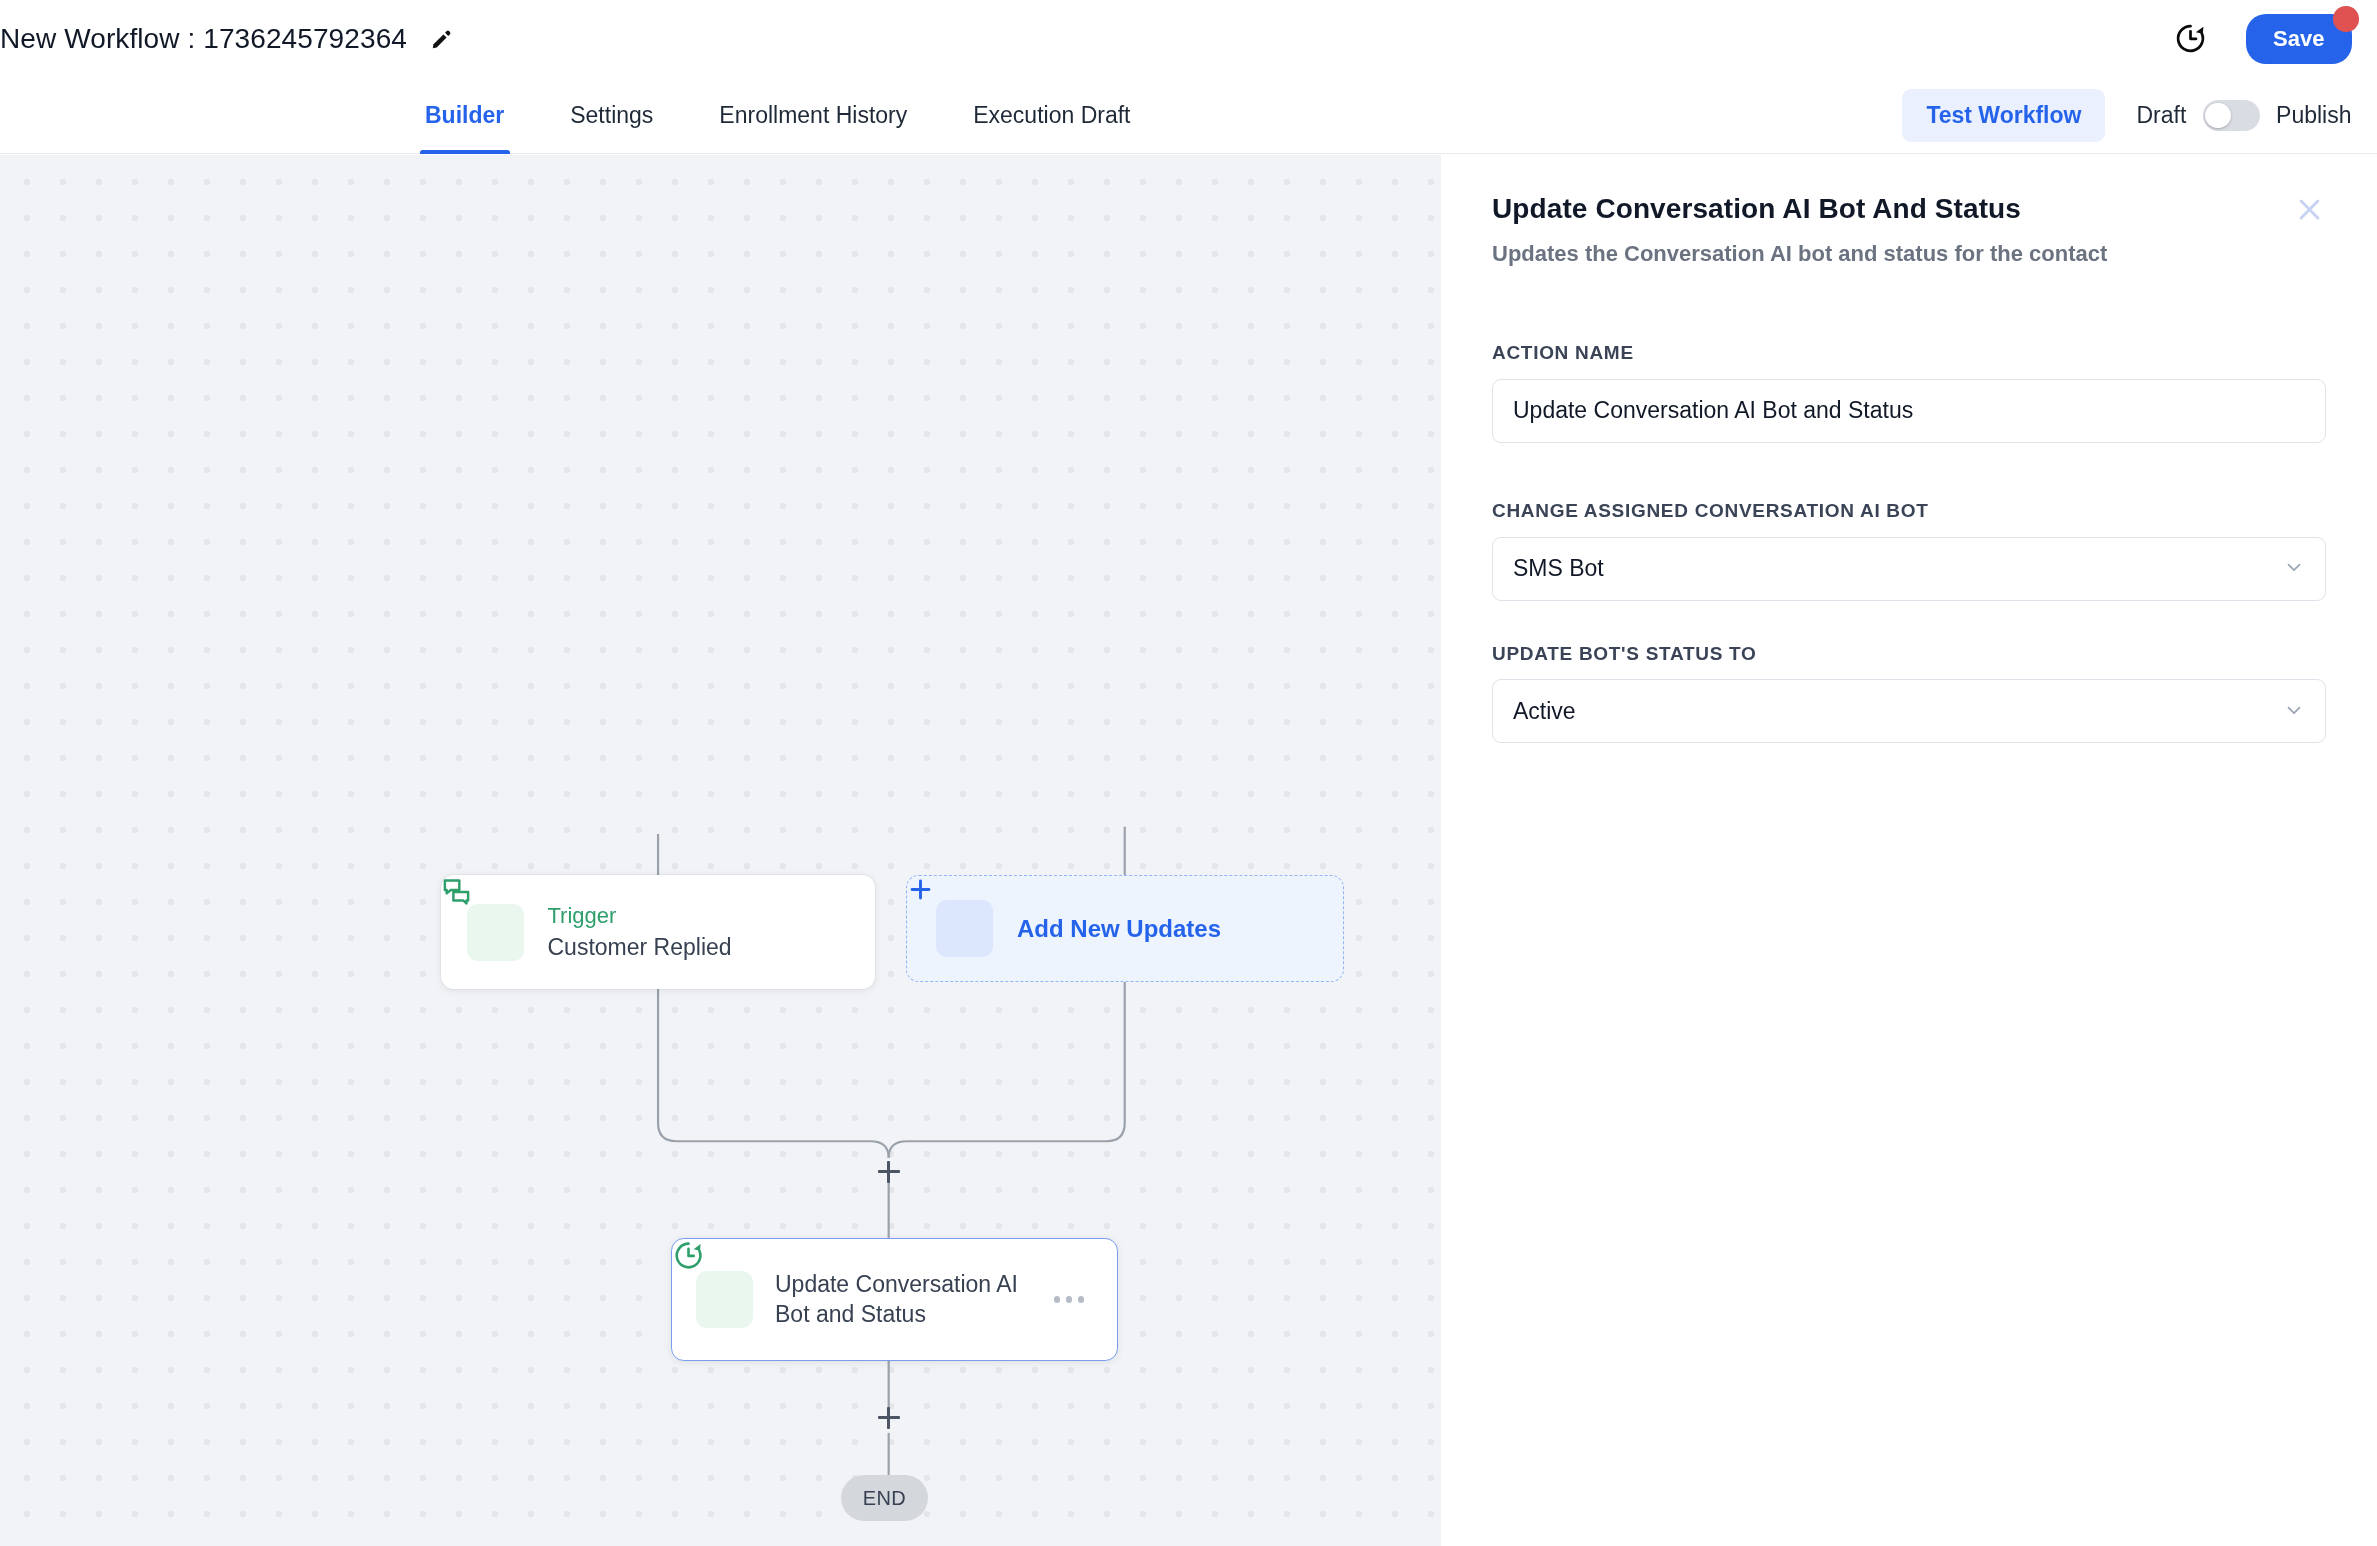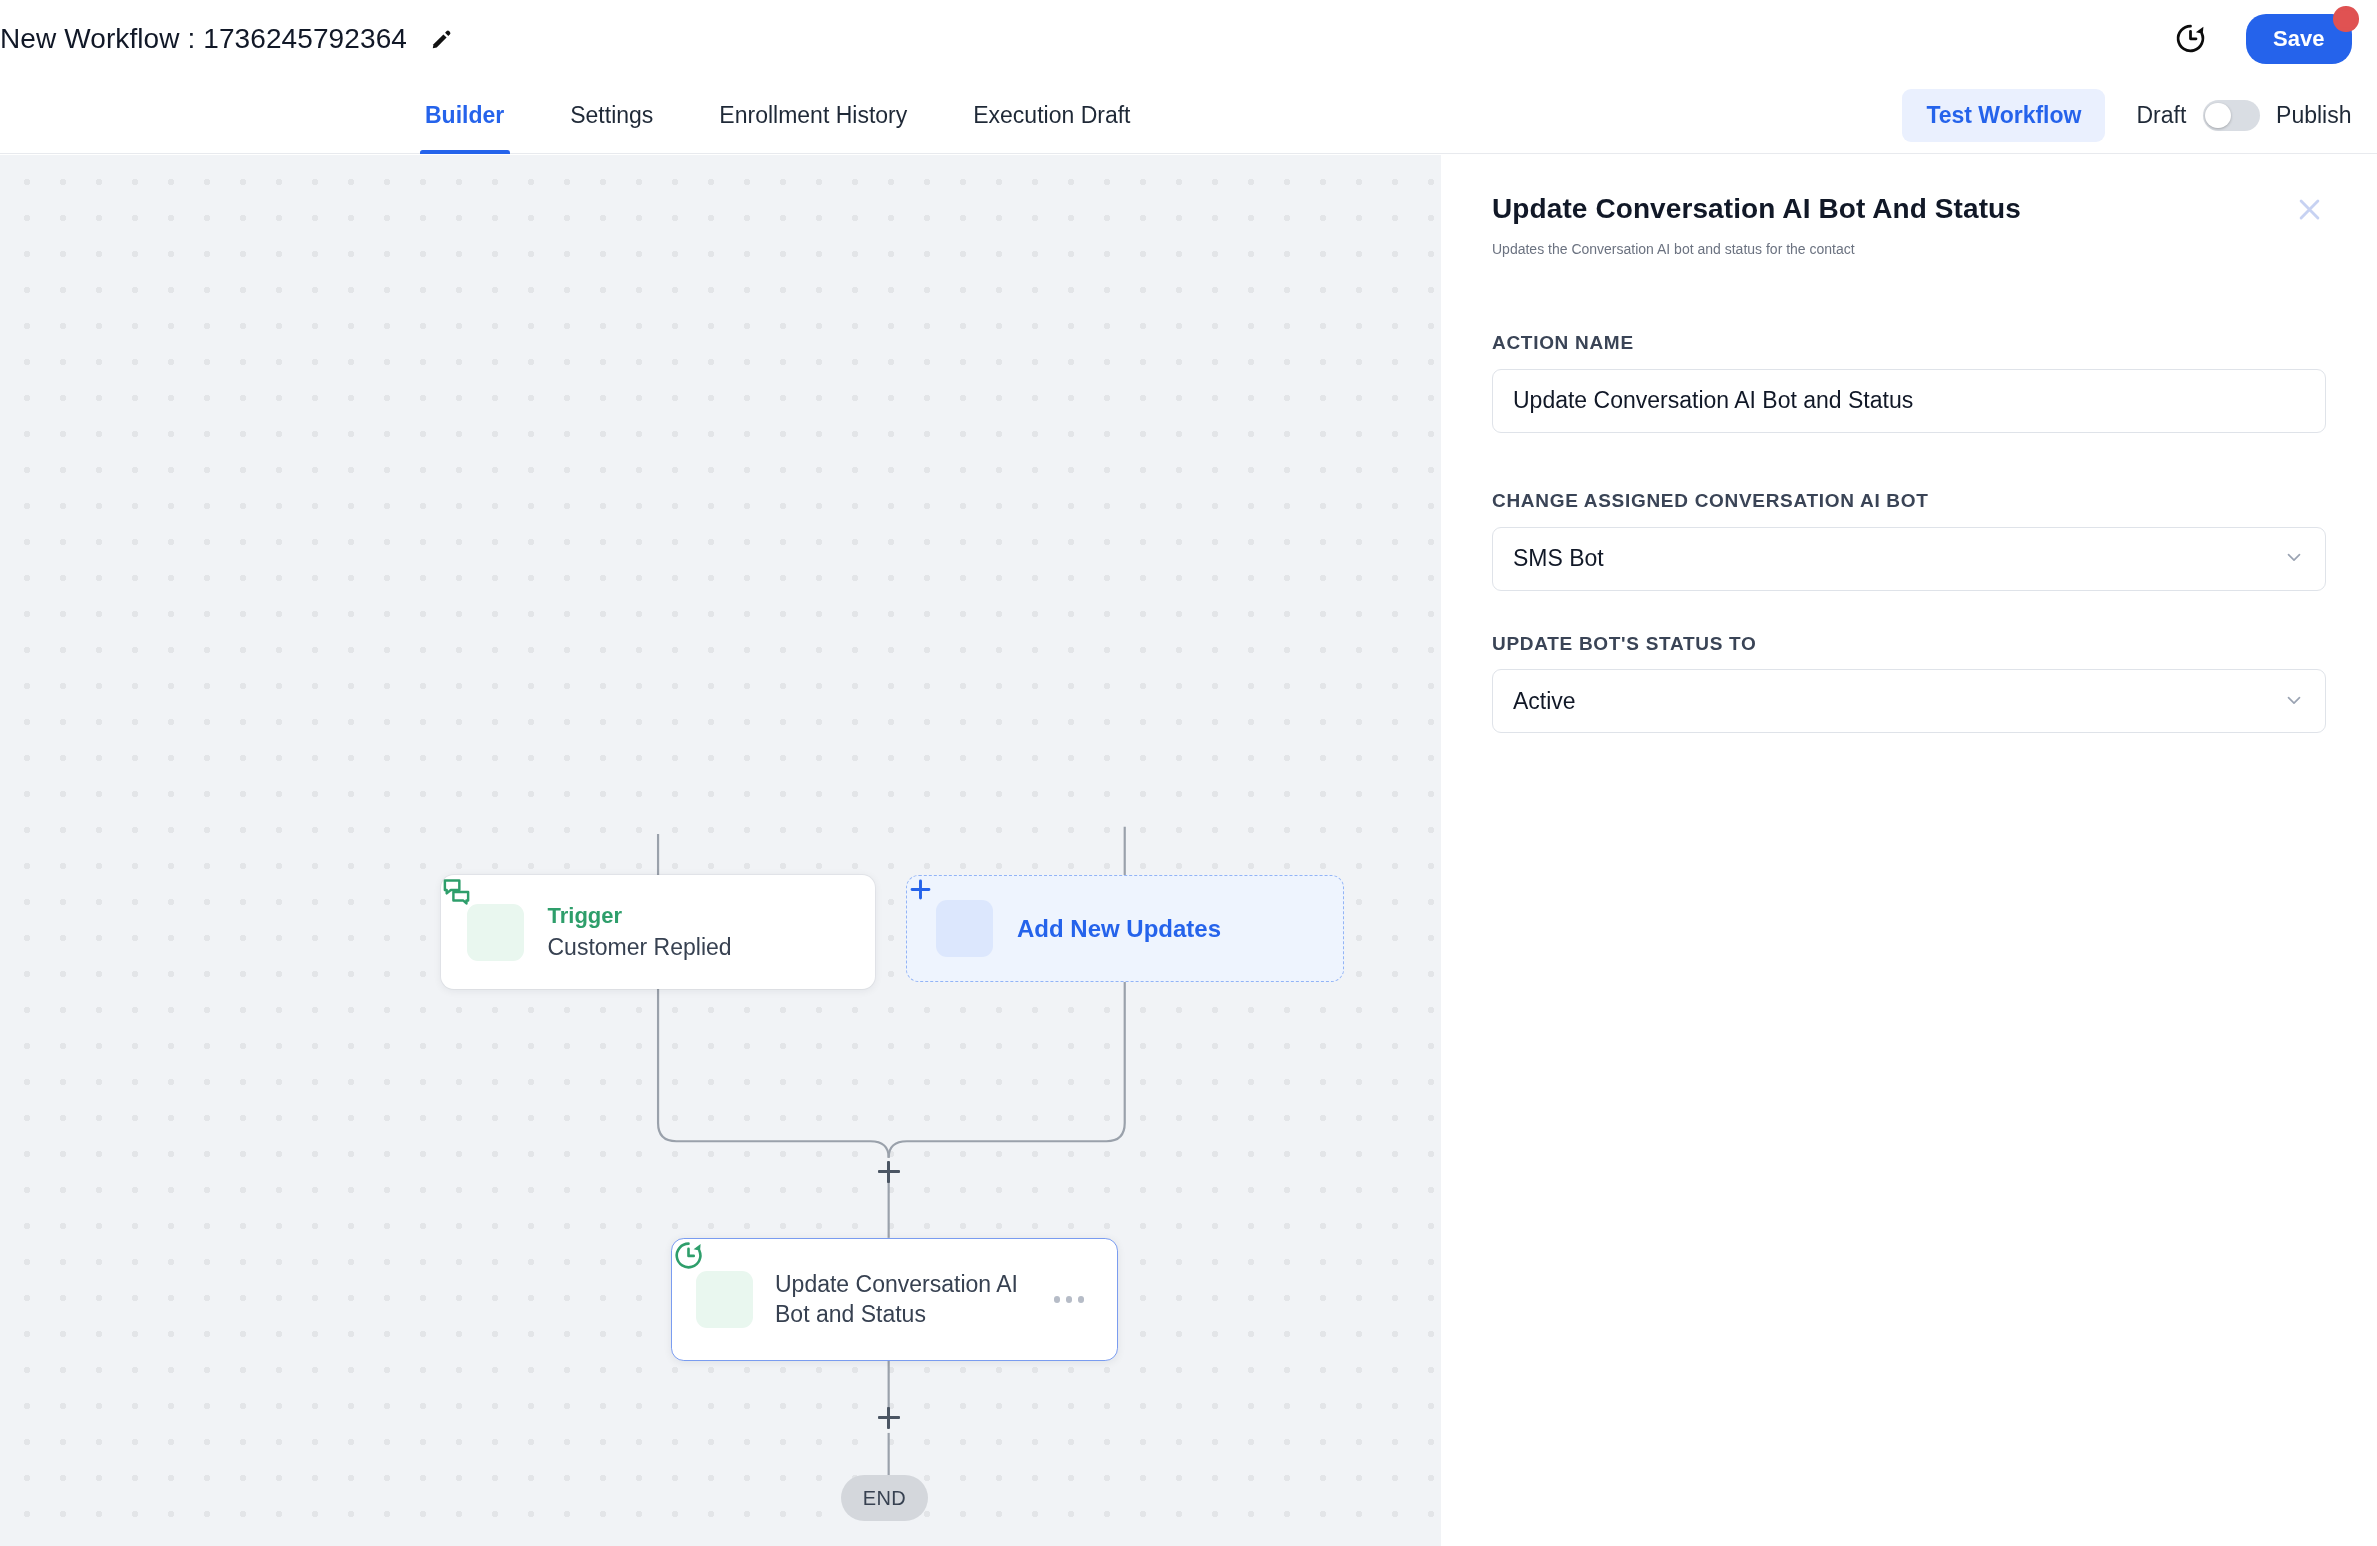--- a/index.html
+++ b/index.html
@@ -100,21 +100,21 @@
   .node {
     position: absolute; background: #ffffff; border-radius: 12.8px;
     box-shadow: 0 1.8px 9px rgba(16,24,40,.07), 0 0 0 0.9px rgba(16,24,40,.045);
     display: flex; align-items: center; cursor: pointer;
   }
   .node-icon {
     width: 57px; height: 57px; border-radius: 11px; background: #e9f7ef;
     display: flex; align-items: center; justify-content: center; flex: none;
   }
   .node-text { display: flex; flex-direction: column; gap: 3.6px; }
-  .node-kind { font-size: 22px; color: #2e9e6b; font-weight: 700; line-height: 1.25; }
+  .node-kind { font-size: 22px; color: #2e9e6b; font-weight: 400; line-height: 1.25; }
   .node-sub  { font-size: 23px; color: #374151; line-height: 1.28; }
 
   
   #trigger-node {
     left: 441px; top: 720px; width: 434px; height: 114px;
     padding: 0 25.5px; gap: 24px;
   }
 
   
   #add-trigger-node {
@@ -166,21 +166,21 @@
   .panel {
     position: absolute; top: 155px; left: 1441px;
     width: 936px; height: 1391px; background: #ffffff;
     padding: 38px 51px 0 51px;
   }
   .panel-head { position: relative; }
   .panel-title {
     font-size: 28px; font-weight: 700; color: #111827; letter-spacing: 0.1px;
   }
   .panel-sub {
-    margin-top: 16.4px; font-size: 14px; color: #6b7280; font-weight: 400;
+    margin-top: 16.4px; font-size: 22px; color: #6b7280; font-weight: 700;
   }
   .panel-close {
     position: absolute; right: -5.5px; top: -5.5px;
     width: 44px; height: 44px; display: flex; align-items: center; justify-content: center;
     cursor: pointer; background: none; border: none;
   }
   .field { margin-top: 0; }
   .field-label {
     font-size: 19px; font-weight: 700; color: #3a4456;
     letter-spacing: 0.7px; text-transform: uppercase;

